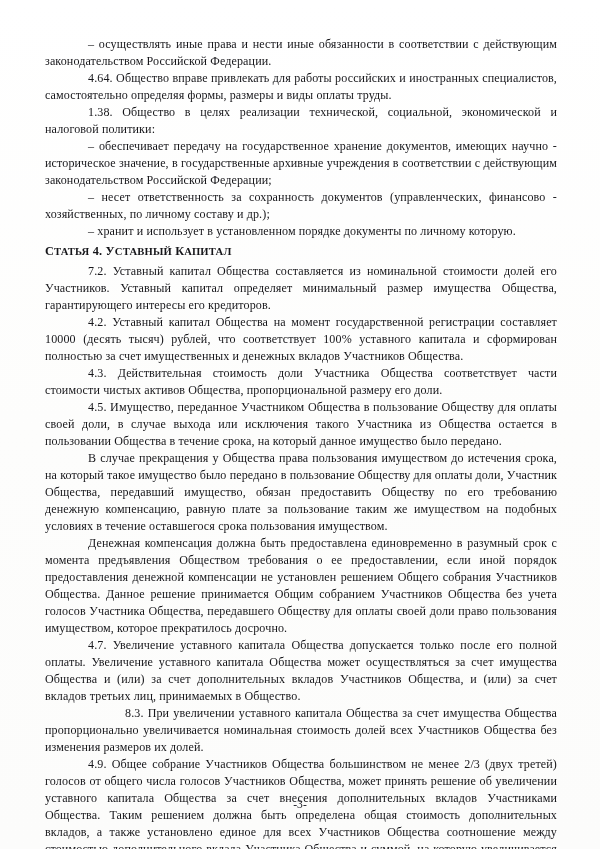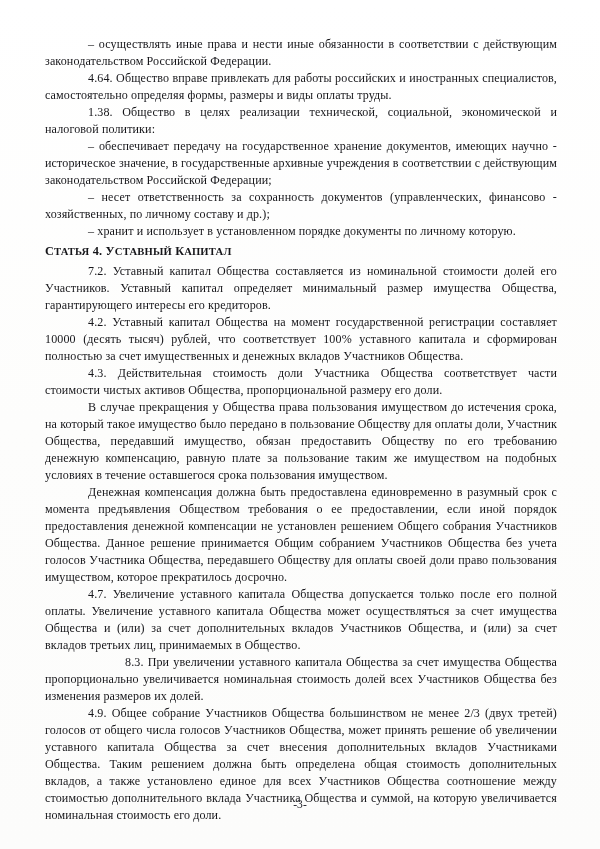--- a/index.html
+++ b/index.html
@@ -106,20 +106,21 @@
 
     <p class="article-heading"><span><span>С</span><span class="sc">Т</span><span class="sc">А</span><span class="sc">Т</span><span class="sc">Ь</span><span class="sc">Я</span><span> </span><span>4</span><span>.</span><span> </span><span>У</span><span class="sc">С</span><span class="sc">Т</span><span class="sc">А</span><span class="sc">В</span><span class="sc">Н</span><span class="sc">Ы</span><span class="sc">Й</span><span> </span><span>К</span><span class="sc">А</span><span class="sc">П</span><span class="sc">И</span><span class="sc">Т</span><span class="sc">А</span><span class="sc">Л</span></span></p>
 
     <p>7.2. Уставный капитал Общества составляется из номинальной стоимости долей его Участников. Уставный капитал определяет минимальный размер имущества Общества, гарантирующего интересы его кредиторов.</p>
 
     <p><span>4.2. Уставный капитал Общества на момент государственной регистрации составляет </span><b>10000 (десять тысяч) рублей</b><span>, что соответствует 100% уставного капитала и сформирован полностью за счет имущественных и денежных вкладов Участников Общества.</span></p>
 
     <p>4.3. Действительная стоимость доли Участника Общества соответствует части стоимости чистых активов Общества, пропорциональной размеру его доли.</p>
 
 
+    <p>4.5. Имущество, переданное Участником Общества в пользование Обществу для оплаты своей доли, в случае выхода или исключения такого Участника из Общества остается в пользовании Общества в течение срока, на который данное имущество было передано.</p>
 
     <p>В случае прекращения у Общества права пользования имуществом до истечения срока, на который такое имущество было передано в пользование Обществу для оплаты доли, Участник Общества, передавший имущество, обязан предоставить Обществу по его требованию денежную компенсацию, равную плате за пользование таким же имуществом на подобных условиях в течение оставшегося срока пользования имуществом.</p>
 
     <p>Денежная компенсация должна быть предоставлена единовременно в разумный срок с момента предъявления Обществом требования о ее предоставлении, если иной порядок предоставления денежной компенсации не установлен решением Общего собрания Участников Общества. Данное решение принимается Общим собранием Участников Общества без учета голосов Участника Общества, передавшего Обществу для оплаты своей доли право пользования имуществом, которое прекратилось досрочно.</p>
 
 
     <p>4.7. Увеличение уставного капитала Общества допускается только после его полной оплаты. Увеличение уставного капитала Общества может осуществляться за счет имущества Общества и (или) за счет дополнительных вкладов Участников Общества, и (или) за счет вкладов третьих лиц, принимаемых в Общество.</p>
 
     <p class="indent-xwide">8.3. При увеличении уставного капитала Общества за счет имущества Общества пропорционально увеличивается номинальная стоимость долей всех Участников Общества без изменения размеров их долей.</p>
 

